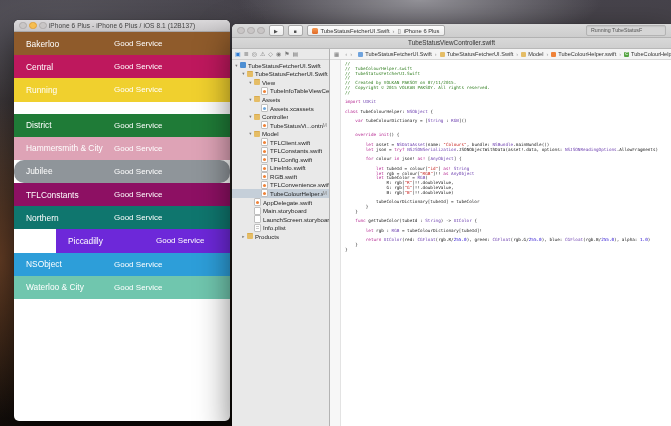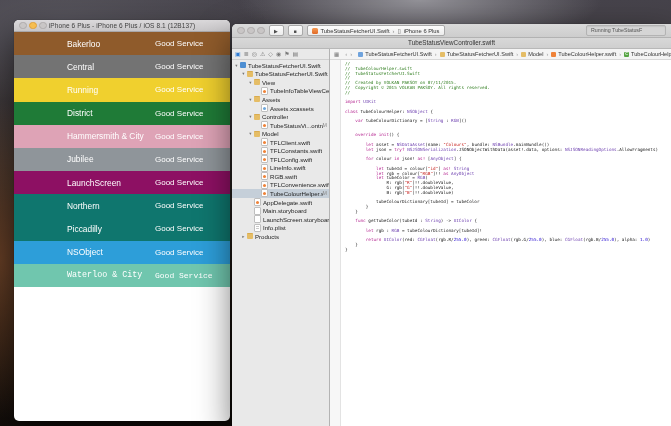--- a/index.html
+++ b/index.html
@@ -21,21 +21,21 @@
     border-radius:5px;background:#fff;overflow:hidden;
     box-shadow:0 14px 34px rgba(0,0,0,.55), 0 0 1px rgba(0,0,0,.6);}
   .sim-titlebar{height:11px;background:linear-gradient(#dbd9db,#c9c7c9);
     border-bottom:1px solid #a9a7a9;position:relative;display:flex;align-items:center;justify-content:center;}
   .sim-title{font-size:6.5px;color:#3e3e3e;letter-spacing:.1px;}
   .lights{position:absolute;left:5px;top:0;height:100%;display:flex;align-items:center;gap:2.5px;}
   .light{width:5.5px;height:5.5px;border-radius:50%;display:inline-block;}
   .l-grey{background:#c9c6c6;border:.5px solid #aeabab;}
   .l-yellow{background:#f6be50;border:.5px solid #dfa03d;}
   .tube-table{display:flex;flex-direction:column;}
-  .tube-row{height:23.18px;flex:none;display:flex;align-items:center;color:#fff;padding-left:41px;}
+  .tube-row{height:23.18px;flex:none;display:flex;align-items:center;color:#fff;}
   .tube-name{margin-left:12px;width:88px;font-size:8.4px;}
   .tube-status{font-size:8px;}
 
   
   .xc-window{position:absolute;left:232px;top:24px;width:439px;height:402px;
     border-radius:5px 0 0 0;background:#fff;overflow:hidden;
     box-shadow:0 14px 34px rgba(0,0,0,.55), 0 0 1px rgba(0,0,0,.6);
     display:flex;flex-direction:column;}
   .xc-toolbar{height:13px;flex:none;background:linear-gradient(#dadada,#cdcdcd);
     border-bottom:1px solid #b2b2b2;display:flex;align-items:center;padding:0 5px;gap:4px;}
@@ -115,57 +115,57 @@
         <span class="light l-yellow"></span>
         <span class="light l-grey"></span>
       </span>
       <span class="sim-title">iPhone 6 Plus - iPhone 6 Plus / iOS 8.1 (12B137)</span>
     </div>
     <div class="tube-table" id="tube-table">
         <div class="tube-row" style="background: rgb(143, 91, 43);">
           <span class="tube-name">Bakerloo</span>
           <span class="tube-status">Good Service</span>
         </div>
-        <div class="tube-row" style="background: #737373;">
+        <div class="tube-row" style="background: #be185d;">
           <span class="tube-name">Central</span>
           <span class="tube-status">Good Service</span>
         </div>
         <div class="tube-row" style="background: rgb(240, 208, 46);">
           <span class="tube-name">Running</span>
           <span class="tube-status">Good Service</span>
         </div>
-        <div class="tube-row" style="background: rgb(31, 123, 55);">
+        <div class="tube-row" style="background: rgb(31, 123, 55); margin-top: 12px;">
           <span class="tube-name">District</span>
           <span class="tube-status">Good Service</span>
         </div>
         <div class="tube-row" style="background: rgb(222, 163, 182);">
           <span class="tube-name">Hammersmith &amp; City</span>
           <span class="tube-status">Good Service</span>
         </div>
-        <div class="tube-row" style="background: rgb(143, 149, 154);">
+        <div class="tube-row" style="background: rgb(143, 149, 154); border-radius: 10px;">
           <span class="tube-name">Jubilee</span>
           <span class="tube-status">Good Service</span>
         </div>
         <div class="tube-row" style="background: rgb(141, 16, 99);">
-          <span class="tube-name">LaunchScreen</span>
+          <span class="tube-name">TFLConstants</span>
           <span class="tube-status">Good Service</span>
         </div>
         <div class="tube-row" style="background: #0f766e;">
           <span class="tube-name">Northern</span>
           <span class="tube-status">Good Service</span>
         </div>
-        <div class="tube-row" style="background: #0f766e;">
+        <div class="tube-row" style="background: #6d28d9; margin-left: 42px;">
           <span class="tube-name">Piccadilly</span>
           <span class="tube-status">Good Service</span>
         </div>
         <div class="tube-row" style="background: rgb(45, 158, 217);">
           <span class="tube-name">NSObject</span>
           <span class="tube-status">Good Service</span>
         </div>
-        <div class="tube-row" style="background: rgb(112, 198, 174); font-family: Liberation Mono, monospace;">
+        <div class="tube-row" style="background: rgb(112, 198, 174);">
           <span class="tube-name">Waterloo &amp; City</span>
           <span class="tube-status">Good Service</span>
         </div>
       </div>
   </div>
 
   <div class="xc-window">
     <div class="xc-toolbar">
       <span class="lights" style="position:static;">
         <span class="light l-grey"></span>

